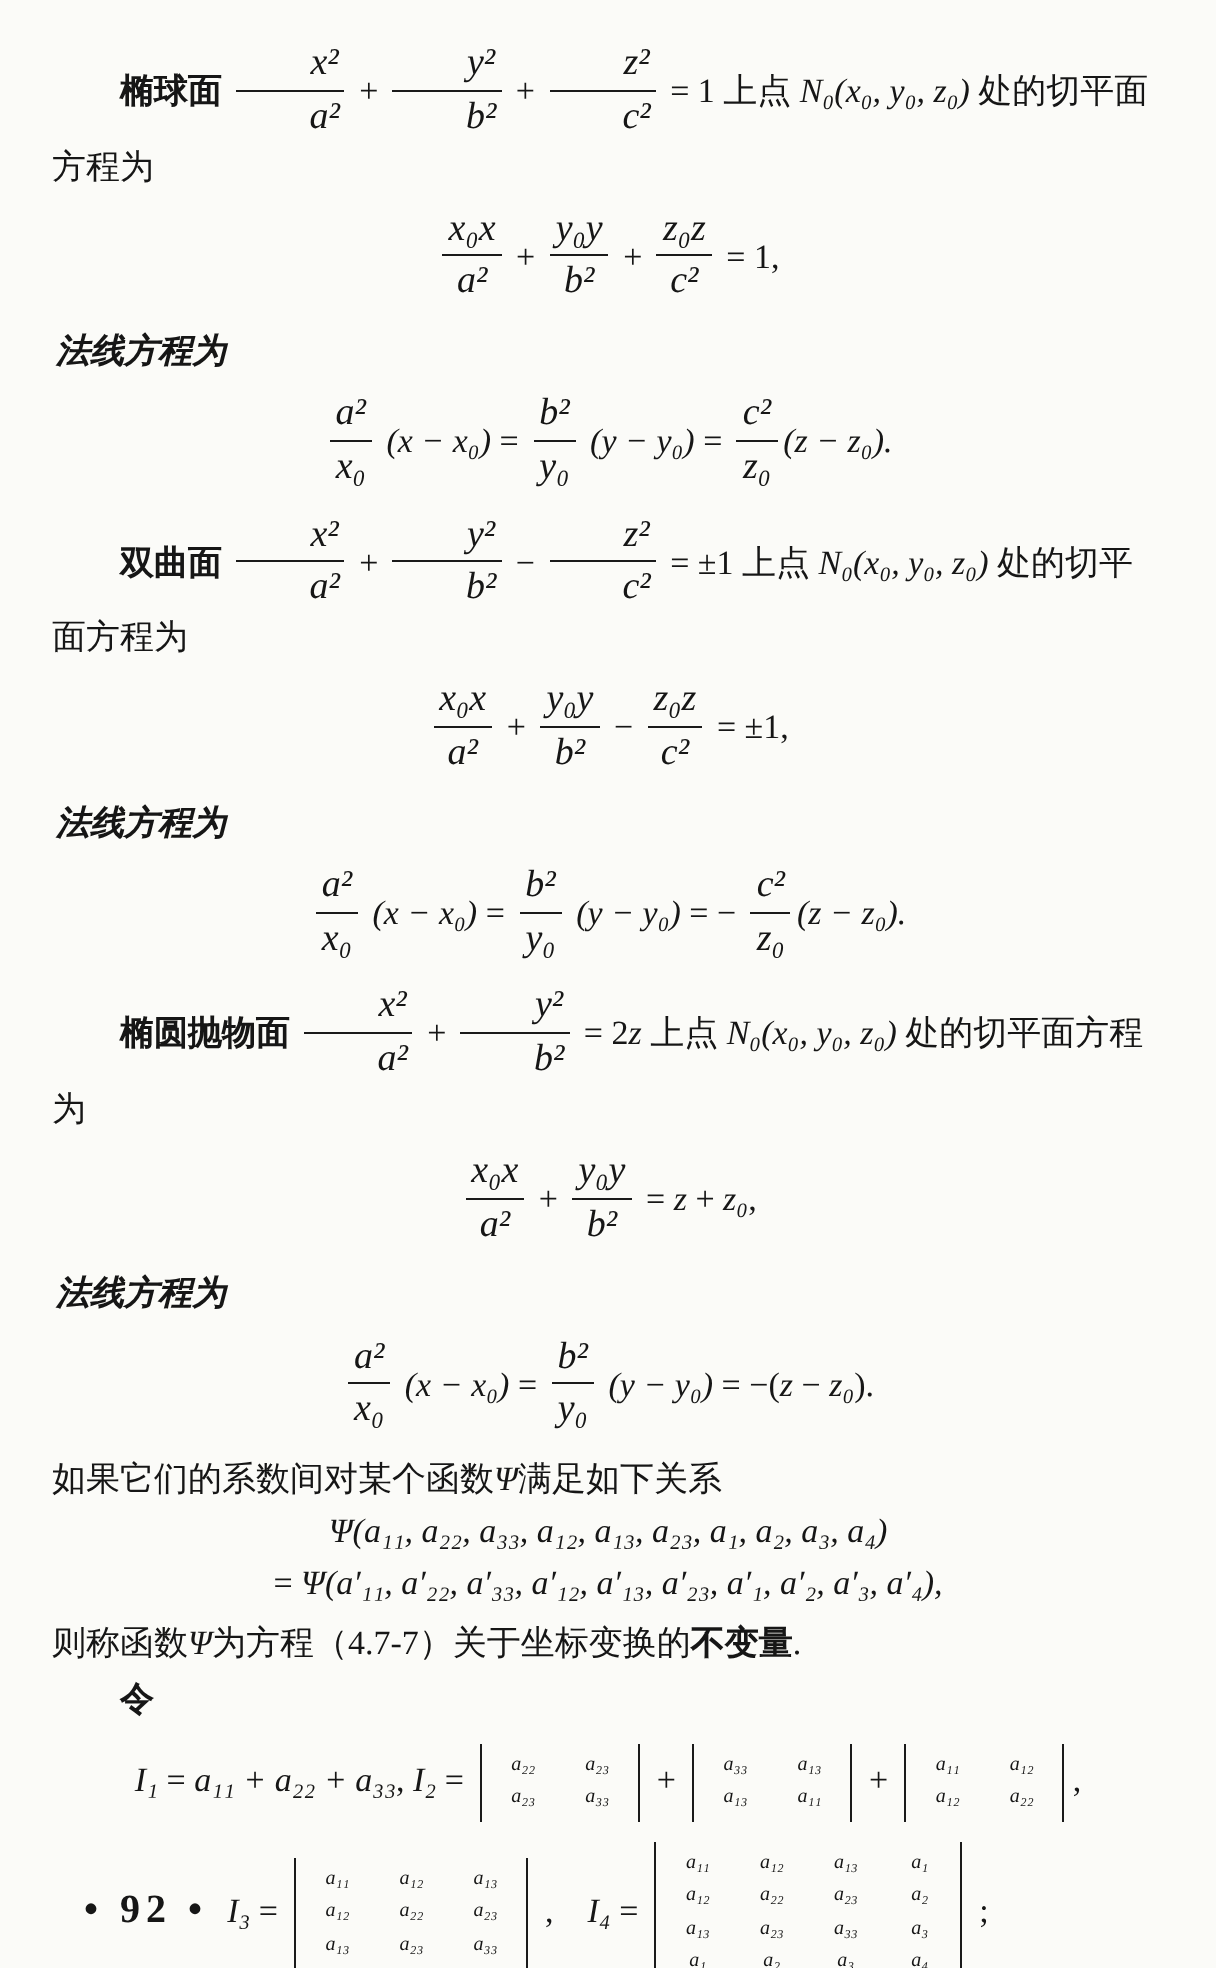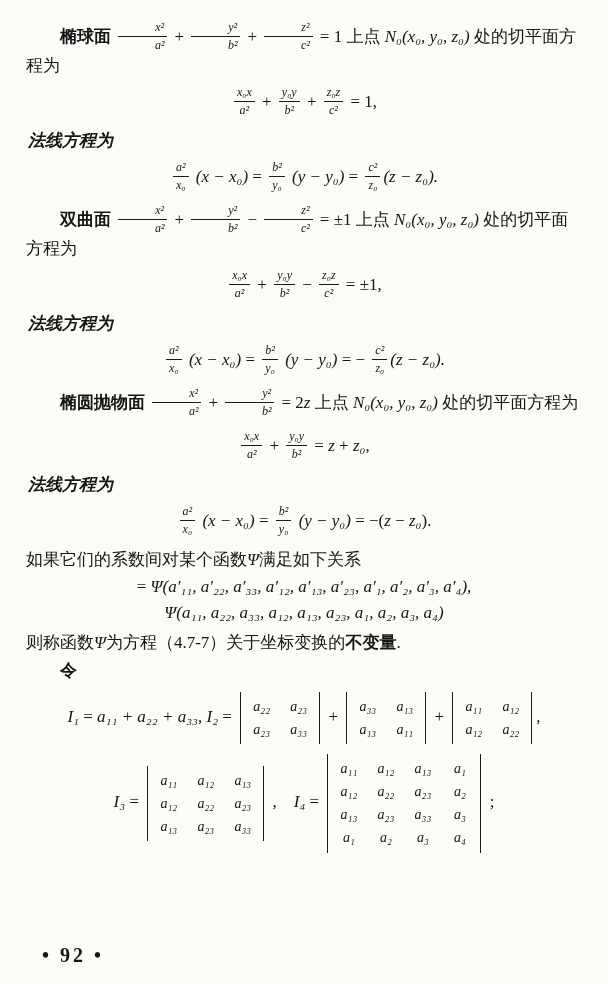--- a/index.html
+++ b/index.html
@@ -14,30 +14,30 @@
   .flush{text-indent:0;margin:8px 0 2px 0;}
   .label{font-weight:bold;margin:10px 0 0 2px;font-style:italic;}
   .heading{font-weight:bold;margin:12px 0 4px 30px;}
   .display{text-align:center;margin:10px 0;}
   .display.tight{margin:4px 0;}
   .bd{font-weight:bold;font-family:"Liberation Sans","DejaVu Sans",sans-serif;}
   .m{font-style:italic;}
   .t{font-style:normal;}
   .frac{
     display:inline-block;vertical-align:middle;text-align:center;
-    font-style:italic;font-size:12px;line-height:1.25;
+    font-style:italic;font-size:19px;line-height:1.25;
     margin:0 3px;position:relative;top:-2px;
   }
   .frac .num{display:block;border-bottom:1.3px solid #1a1a1a;padding:0 3px 1px 3px;}
   .frac .den{display:block;padding-top:1px;}
   .det{
     display:inline-flex;flex-direction:column;vertical-align:middle;
     border-left:1.4px solid #1a1a1a;border-right:1.4px solid #1a1a1a;
     padding:3px 8px;margin:0 4px;font-style:italic;
-    font-size:14px;line-height:1.65;
+    font-size:10px;line-height:1.65;
   }
   .det-row{display:flex;gap:12px;justify-content:space-between;}
   .det-cell{text-align:center;min-width:25px;}
   .footer{
     position:absolute;left:42px;bottom:16px;
     font-weight:bold;letter-spacing:3px;font-size:20px;
   }
 </style>
 </head>
 <body>
@@ -59,22 +59,22 @@
   <div class="para"><span class="bd">椭圆抛物面</span><span class="t"> </span><span class="frac"><span class="num">x²</span><span class="den">a²</span></span><span class="t"> + </span><span class="frac"><span class="num">y²</span><span class="den">b²</span></span><span class="t"> = 2</span><span class="m">z</span><span class="t"> 上点 </span><span class="m">N₀(x₀, y₀, z₀)</span><span class="t"> 处的切平面方程为</span></div>
   <div class="display"><span class="frac"><span class="num">x₀x</span><span class="den">a²</span></span><span class="t"> + </span><span class="frac"><span class="num">y₀y</span><span class="den">b²</span></span><span class="t"> = </span><span class="m">z</span><span class="t"> + </span><span class="m">z₀</span><span class="t">,</span></div>
 
   <div class="label"><span class="bd">法线方程为</span></div>
   <div class="display"><span class="frac"><span class="num">a²</span><span class="den">x₀</span></span><span class="m"> (x − x₀) </span><span class="t">= </span><span class="frac"><span class="num">b²</span><span class="den">y₀</span></span><span class="m"> (y − y₀) </span><span class="t">= −(</span><span class="m">z</span><span class="t"> − </span><span class="m">z₀</span><span class="t">).</span></div>
 
 
 
   <div class="flush"><span class="t">如果它们的系数间对某个函数</span><span class="m">Ψ</span><span class="t">满足如下关系</span></div>
 
+  <div class="display tight"><span class="m">Ψ(a₁₁, a₂₂, a₃₃, a₁₂, a₁₃, a₂₃, a₁, a₂, a₃, a₄)</span></div>
   <div class="display tight"><span class="t">= </span><span class="m">Ψ(a′₁₁, a′₂₂, a′₃₃, a′₁₂, a′₁₃, a′₂₃, a′₁, a′₂, a′₃, a′₄),</span></div>
-  <div class="display tight"><span class="m">Ψ(a₁₁, a₂₂, a₃₃, a₁₂, a₁₃, a₂₃, a₁, a₂, a₃, a₄)</span></div>
 
   <div class="flush"><span class="t">则称函数</span><span class="m">Ψ</span><span class="t">为方程（4.7-7）关于坐标变换的</span><span class="bd">不变量</span><span class="t">.</span></div>
   <div class="para"><span class="bd">令</span></div>
 
   <div class="display"><span class="m">I₁</span><span class="t"> = </span><span class="m">a₁₁ + a₂₂ + a₃₃</span><span class="t">,  </span><span class="m">I₂</span><span class="t"> = </span><span class="det">
         <span class="det-row">
           <span class="det-cell">a₂₂</span>
           <span class="det-cell">a₂₃</span>
         </span>
         <span class="det-row">

